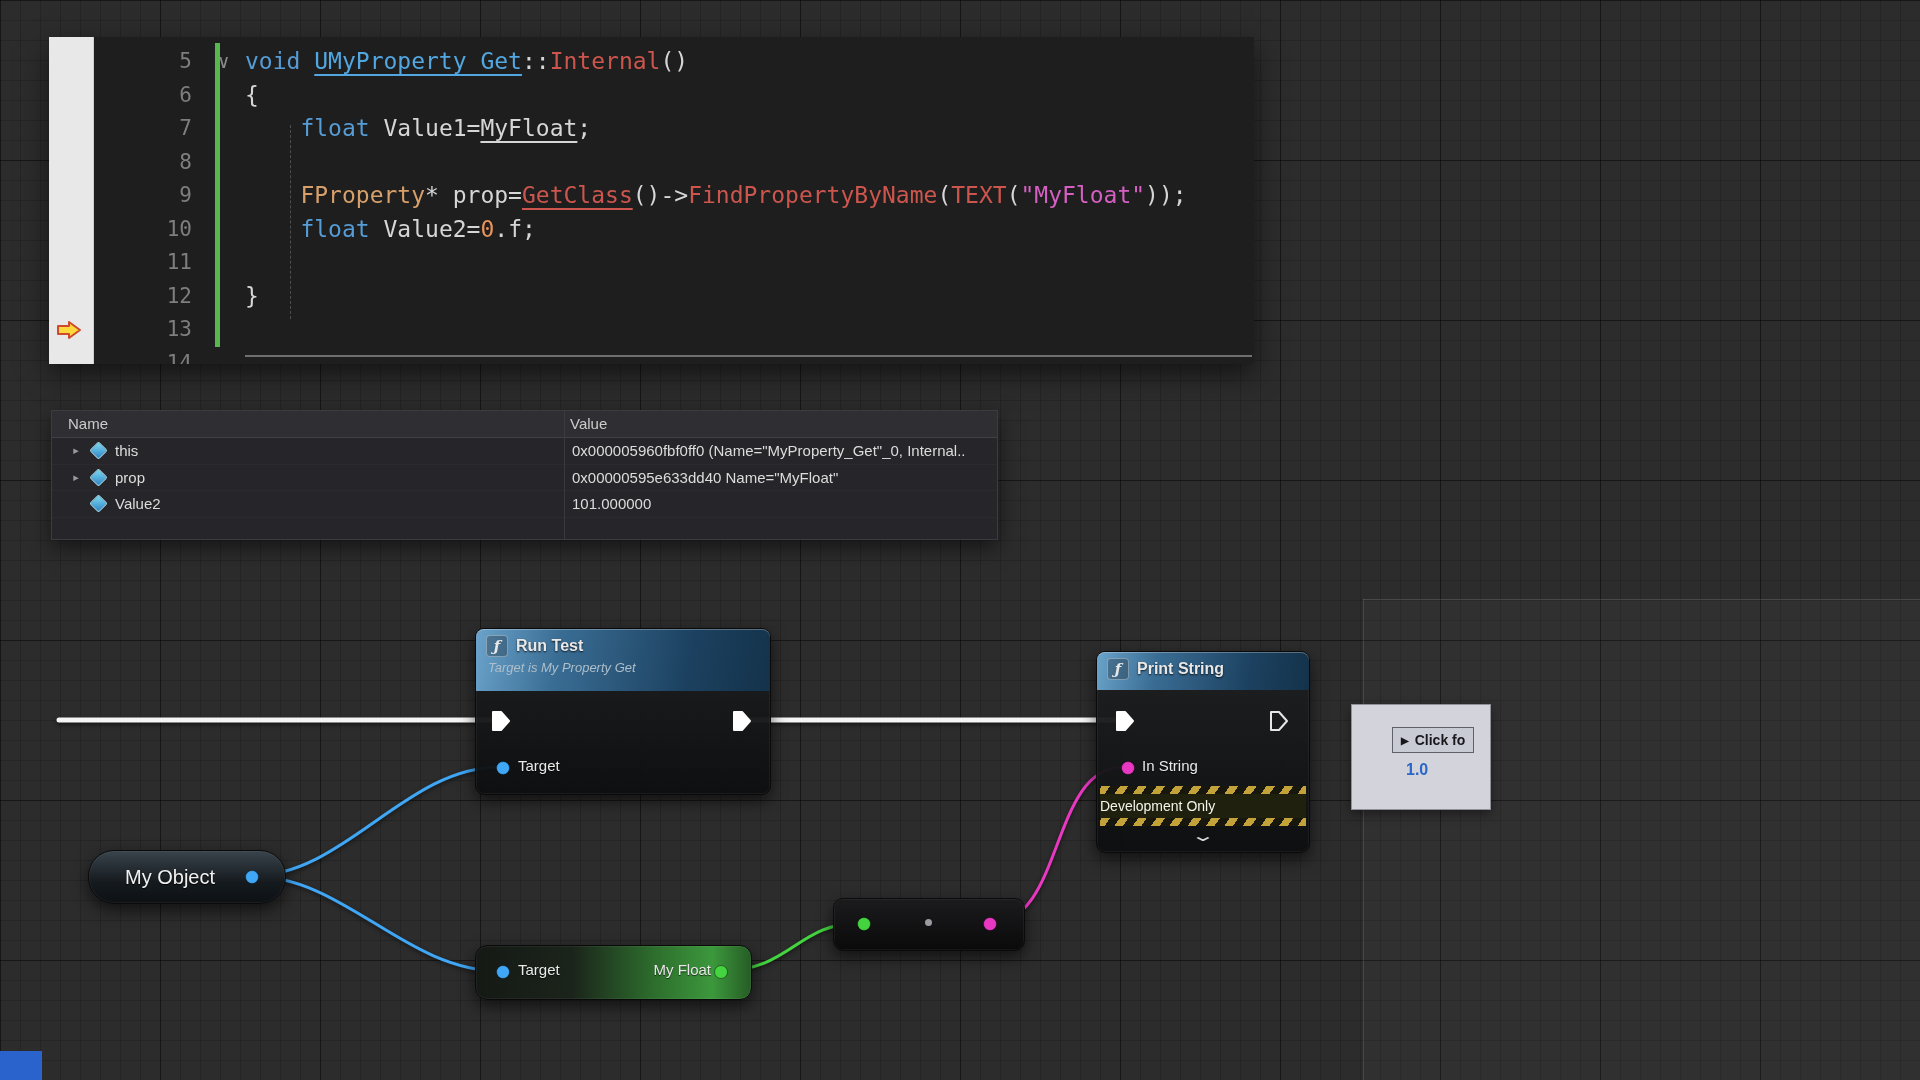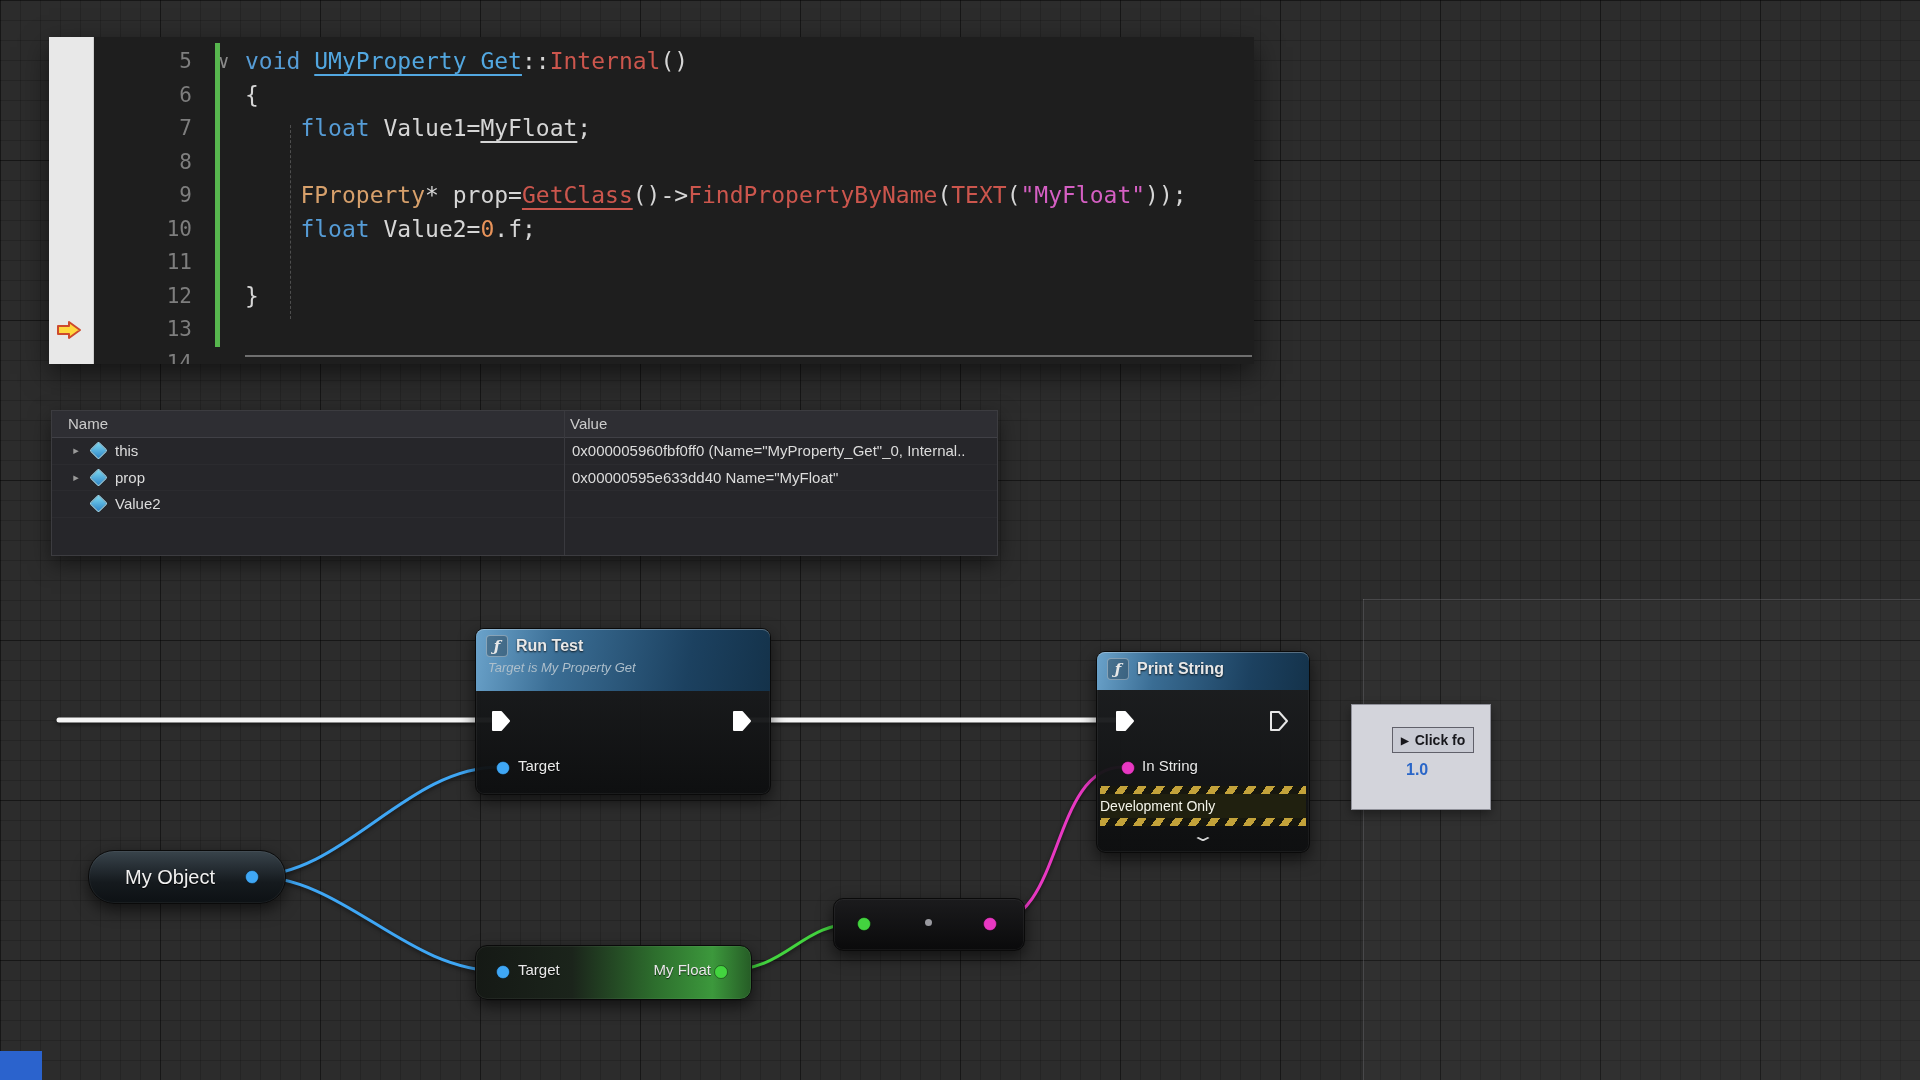--- a/index.html
+++ b/index.html
@@ -69,21 +69,21 @@
   .cl{height:33.5px;line-height:33.5px;white-space:pre;position:relative;}
   .fold{position:absolute;left:-27px;top:0;color:#8a8a8a;font-size:19px;}
   .kw{color:#569cd6;} .type{color:#52a7e0;} .fn{color:#cc564d;} .struct{color:#d7a06b;}
   .str{color:#d55fc3;} .num{color:#e8935a;} .pln{color:#d6d6d6;}
   .err{text-decoration-line:underline;text-decoration-style:wavy;text-decoration-color:#e2382c;
     text-decoration-thickness:1px;text-underline-offset:5px;text-decoration:underline;}
   .indent-guide{position:absolute;left:241px;top:88px;height:194px;border-left:1px dashed #4e4e4e;}
   .hscroll{position:absolute;left:196px;top:318px;right:2px;height:2px;background:#6f6f6f;}
 
   
-  .watch{position:absolute;left:51px;top:410px;width:947px;height:146px;background:#26262a;
+  .watch{position:absolute;left:51px;top:410px;width:947px;height:130px;background:#26262a;
     border:1px solid #3c3c40;box-sizing:border-box;box-shadow:0 8px 20px rgba(0,0,0,.5);
     font-size:15px;color:#dcdcdc;overflow:hidden;}
   .watch-header{display:grid;grid-template-columns:512px 1fr;height:26px;line-height:26px;
     background:#2e2e33;border-bottom:1px solid #404046;color:#cccccc;}
   .watch-header .c1{padding-left:16px;} .watch-header .c2{padding-left:6px;}
   .watch-vdiv{position:absolute;left:512px;top:0;bottom:0;width:1px;background:#39393e;}
   .wrow{display:grid;grid-template-columns:512px 1fr;height:25.5px;line-height:25.5px;
     border-bottom:1px solid rgba(255,255,255,.025);}
   .wname{display:flex;align-items:center;padding-left:18px;gap:7px;}
   .wexp{width:12px;color:#9a9a9a;font-size:11px;flex:none;text-align:center;}
@@ -245,20 +245,21 @@
           <span>prop</span>
         </div>
         <div class="wval">0x00000595e633dd40 Name="MyFloat"</div>
       </div>
       <div class="wrow">
         <div class="wname">
           <span class="wexp"></span>
           <span class="diamond"></span>
           <span>Value2</span>
         </div>
+        <div class="wval">101.000000</div>
       </div>
     </div>
   <div class="watch-vdiv"></div>
 </div>
 
 <div class="dbg-tip">
   <div class="dbg-chip">
     <span class="play">▶</span>
     <span>Click fo</span>
   </div>

